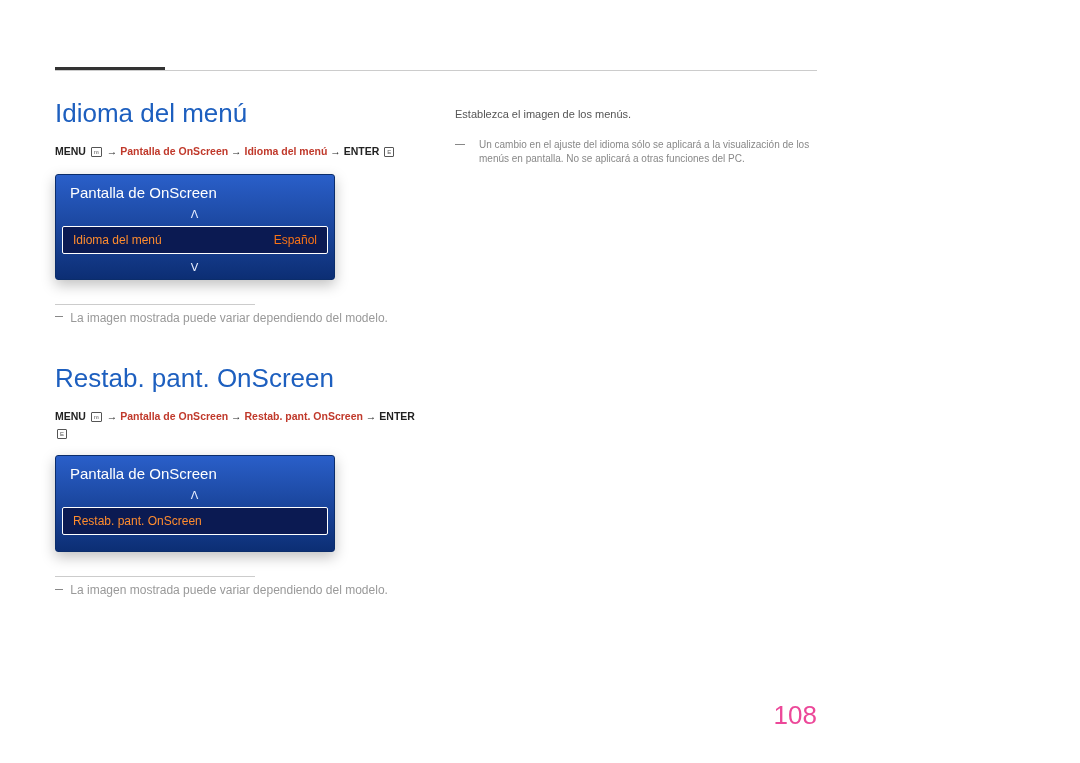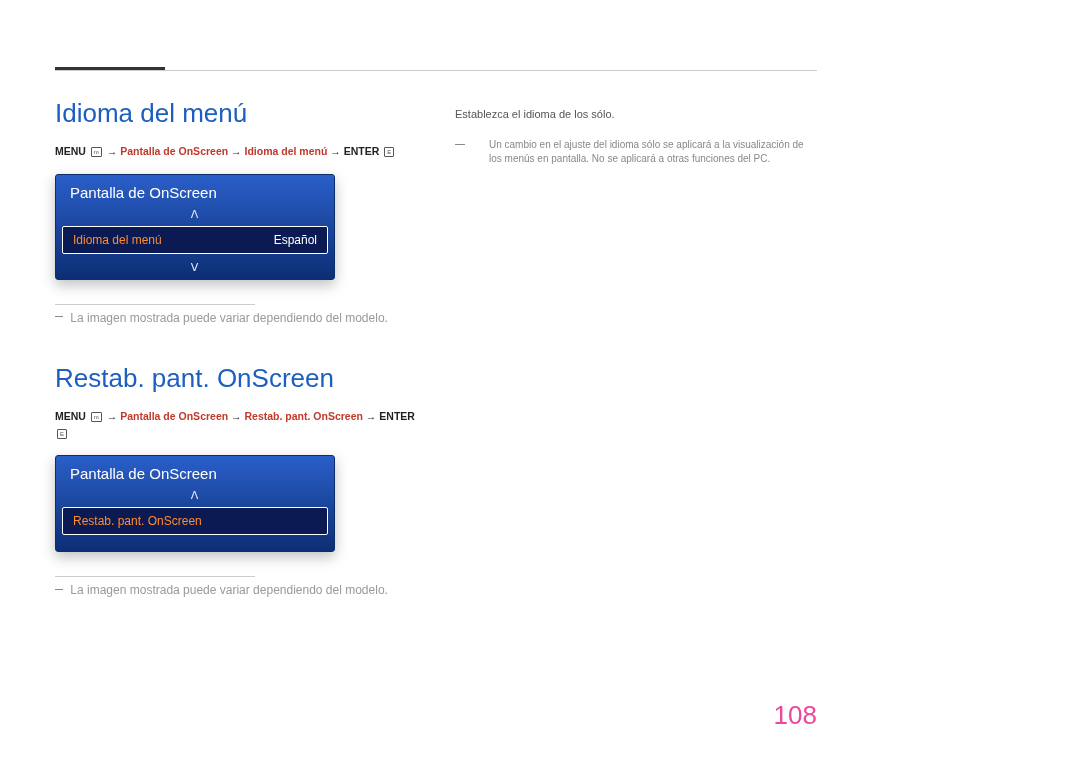--- a/index.html
+++ b/index.html
@@ -91,21 +91,21 @@
     display: flex;
     justify-content: space-between;
     padding: 6px 10px;
     font-size: 12px;
   }
   .osd-item.selected {
     border-color: #fff;
     background: #0b1a52;
   }
   .osd-item .label { color: #ff8c2e; }
-  .osd-item .value { color: #ffffff; }
+  .osd-item .value { color: #f97316; }
   .foot-rule {
     border-top: 1px solid #ccc;
     width: 200px;
     margin-top: 24px;
   }
   .footnote {
     font-size: 12px;
     color: #999;
     margin-top: 6px;
   }
@@ -113,21 +113,21 @@
     display:inline-block;
     width:8px; border-top:1px solid #888;
     vertical-align: middle; margin-right:4px;
     transform: translateY(-2px);
   }
   .section2 { margin-top: 38px; }
   .right-block { margin-bottom: 18px; }
   .right-note {
     display: flex;
     align-items: flex-start;
-    gap: 24px;
+    gap: 14px;
     line-height: 1.4;
     color: #888;
     font-size: 10px;
   }
   .right-note .dash {
     flex: 0 0 10px;
     border-top: 1px solid #888;
     margin-top: 6px;
   }
   .right-hl { color: #c0392b; }
@@ -178,21 +178,21 @@
       </div>
 
       <div class="foot-rule"></div>
       <div class="footnote">
         <span class="dash"></span>
         <span>La imagen mostrada puede variar dependiendo del modelo.</span>
       </div>
     </div>
 
     <div class="right-col">
-      <div class="right-block">Establezca el idioma de los sólo.</div>
+      <div class="right-block">Establezca el imagen de los menús.</div>
       <div class="right-note">
         <span class="dash"></span>
         <span>Un cambio en el ajuste del idioma sólo se aplicará a la visualización de los menús en pantalla. No se aplicará a otras funciones del PC.</span>
       </div>
     </div>
   </div>
 
   <div class="section-row columns section2">
     <div class="left-col">
       <h1 class="section-title">Restab. pant. OnScreen</h1>

